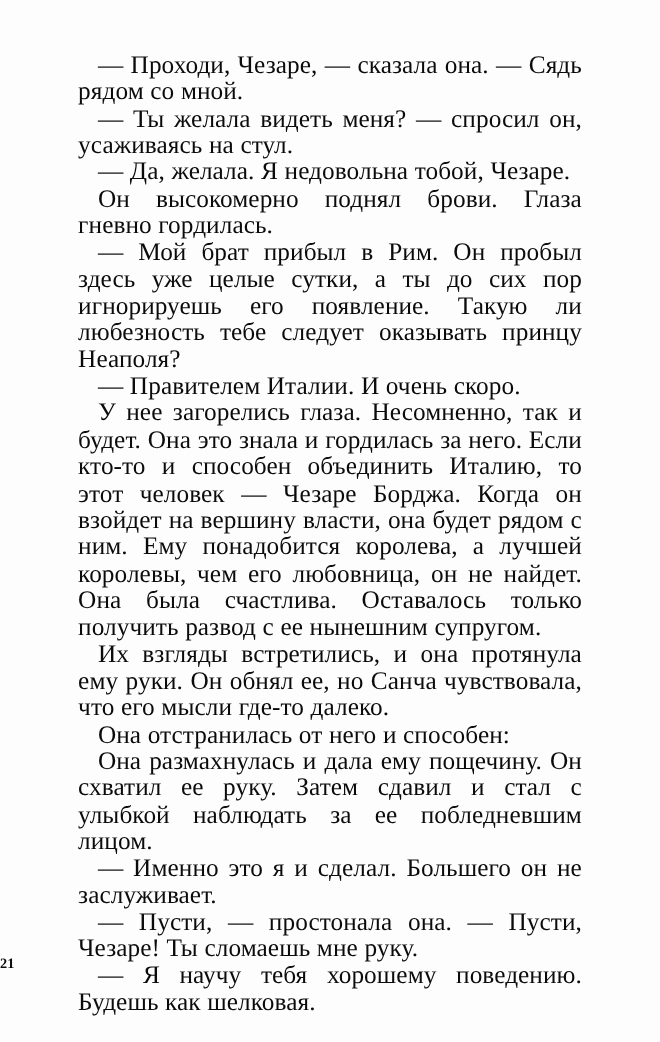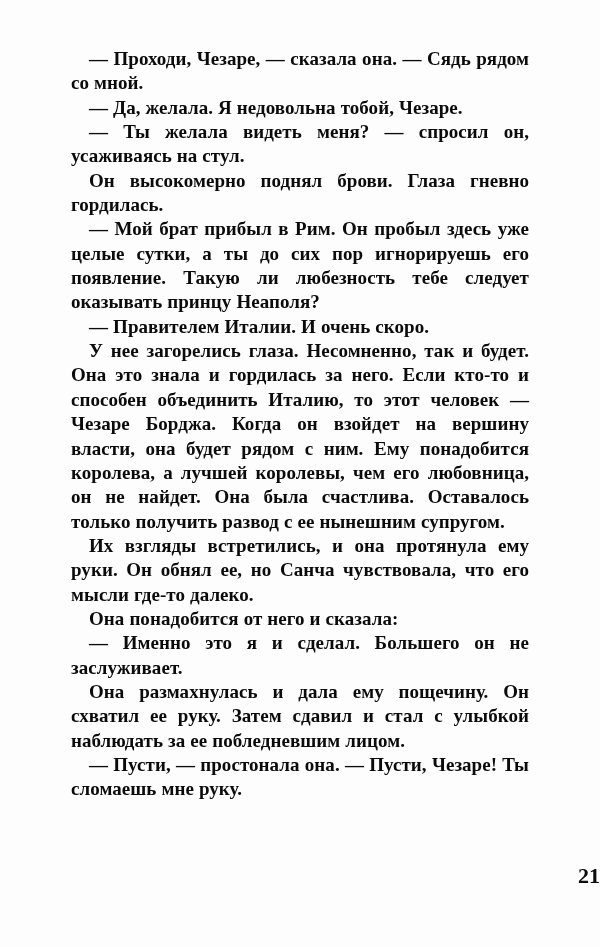--- a/index.html
+++ b/index.html
@@ -26,63 +26,64 @@
 
   .text-block {
     position: absolute;
     left: 71px;
     top: 47px;
     width: 458px;
   }
 
   .para {
     margin: 0;
-    font-size: 19px;
+    font-size: 23px;
     line-height: 24.35px;
-    font-weight: bold;
+    font-weight: normal;
     text-align: justify;
     text-justify: inter-word;
     text-indent: 18px;
     letter-spacing: 0.05px;
     word-spacing: 0.2px;
     -webkit-font-smoothing: none;
   }
 
   
   .para.dash {
     text-indent: 18px;
   }
 
   .page-number {
     position: absolute;
     left: 0;
     right: 0;
     top: 866px;
-    text-align: right;
-    font-size: 22px;
+    text-align: left;
+    font-size: 13px;
     font-weight: bold;
     line-height: 20px;
     font-family: "Liberation Serif", "DejaVu Serif", serif;
   }
 </style>
 </head>
 <body>
 
 <div class="page">
 
   <div class="text-block">
     <p class="para dash">— Проходи, Чезаре, — сказала она. — Сядь рядом со мной.</p>
+    <p class="para dash">— Ты желала видеть меня? — спросил он, усаживаясь на стул.</p>
     <p class="para dash">— Да, желала. Я недовольна тобой, Чезаре.</p>
-    <p class="para dash">— Ты желала видеть меня? — спросил он, усаживаясь на стул.</p>
     <p class="para">Он высокомерно поднял брови. Глаза гневно гордилась.</p>
     <p class="para dash">— Мой брат прибыл в Рим. Он пробыл здесь уже целые сутки, а ты до сих пор игнорируешь его появление. Такую ли любезность тебе следует оказывать принцу Неаполя?</p>
     <p class="para dash">— Правителем Италии. И очень скоро.</p>
     <p class="para">У нее загорелись глаза. Несомненно, так и будет. Она это знала и гордилась за него. Если кто-то и способен объединить Италию, то этот человек — Чезаре Борджа. Когда он взойдет на вершину власти, она будет рядом с ним. Ему понадобится королева, а лучшей королевы, чем его любовница, он не найдет. Она была счастлива. Оставалось только получить развод с ее нынешним супругом.</p>
     <p class="para">Их взгляды встретились, и она протянула ему руки. Он обнял ее, но Санча чувствовала, что его мысли где-то далеко.</p>
-    <p class="para">Она понадобится от него и сказала:</p>
+    <p class="para">Она отстранилась от него и способен:</p>
+    <p class="para">Она размахнулась и дала ему пощечину. Он схватил ее руку. Затем сдавил и стал с улыбкой наблюдать за ее побледневшим лицом.</p>
     <p class="para dash">— Именно это я и сделал. Большего он не заслуживает.</p>
-    <p class="para">Она размахнулась и дала ему пощечину. Он схватил ее руку. Затем сдавил и стал с улыбкой наблюдать за ее побледневшим лицом.</p>
     <p class="para dash">— Пусти, — простонала она. — Пусти, Чезаре! Ты сломаешь мне руку.</p>
+    <p class="para dash">— Я научу тебя хорошему поведению. Будешь как шелковая.</p>
   </div>
 
   <div class="page-number">21</div>
 
 </div>
 
 </body></html>

